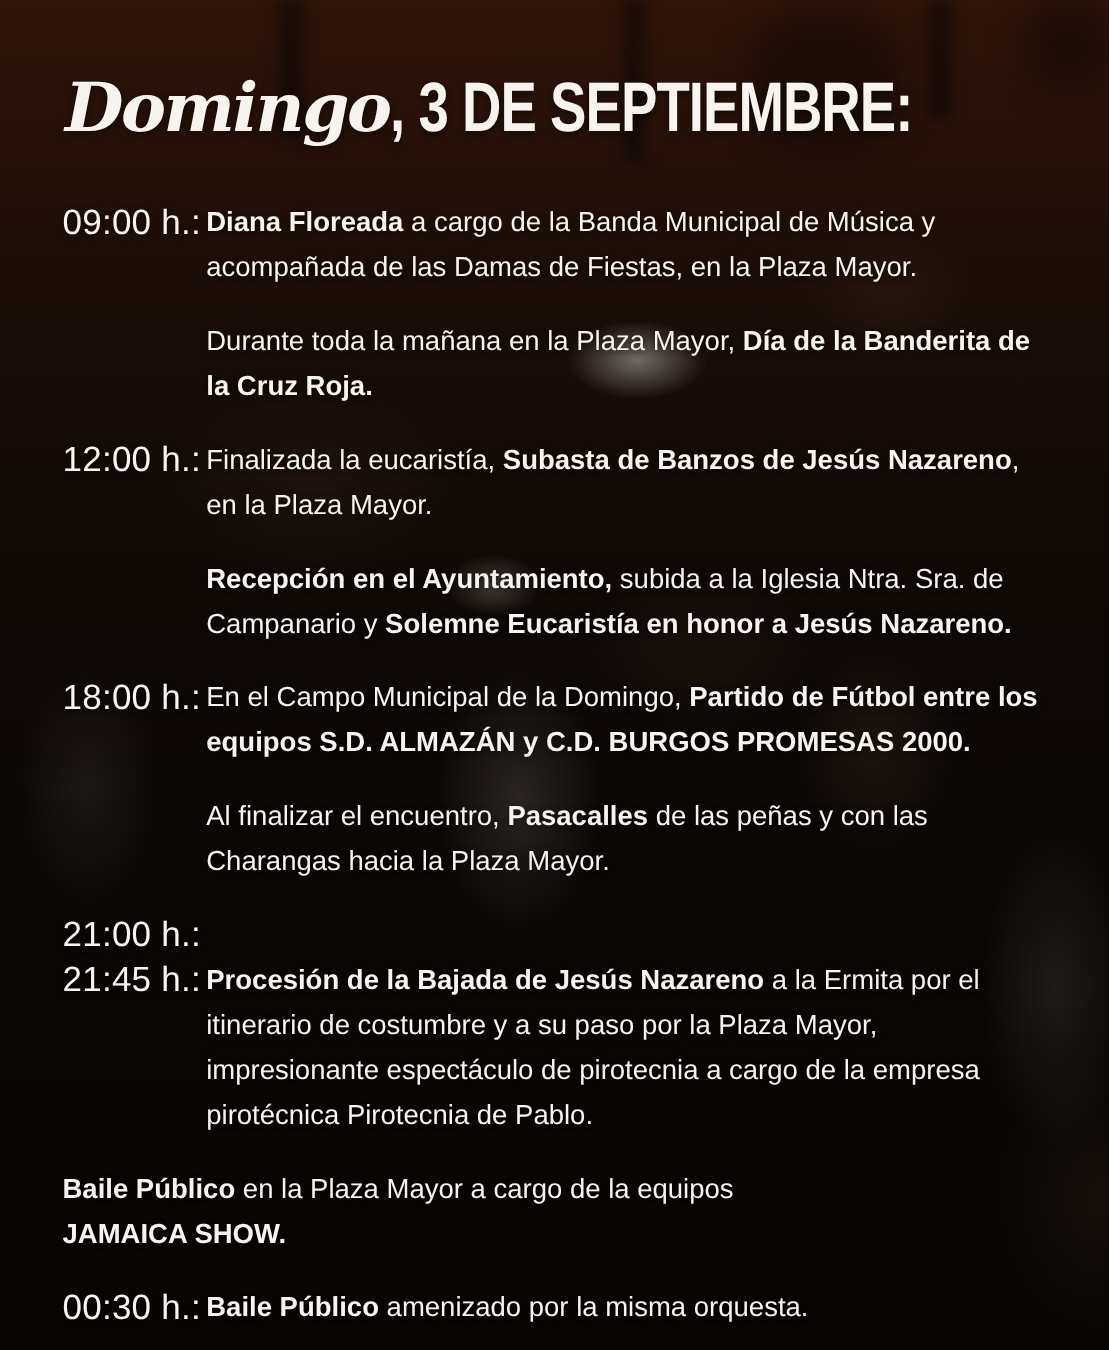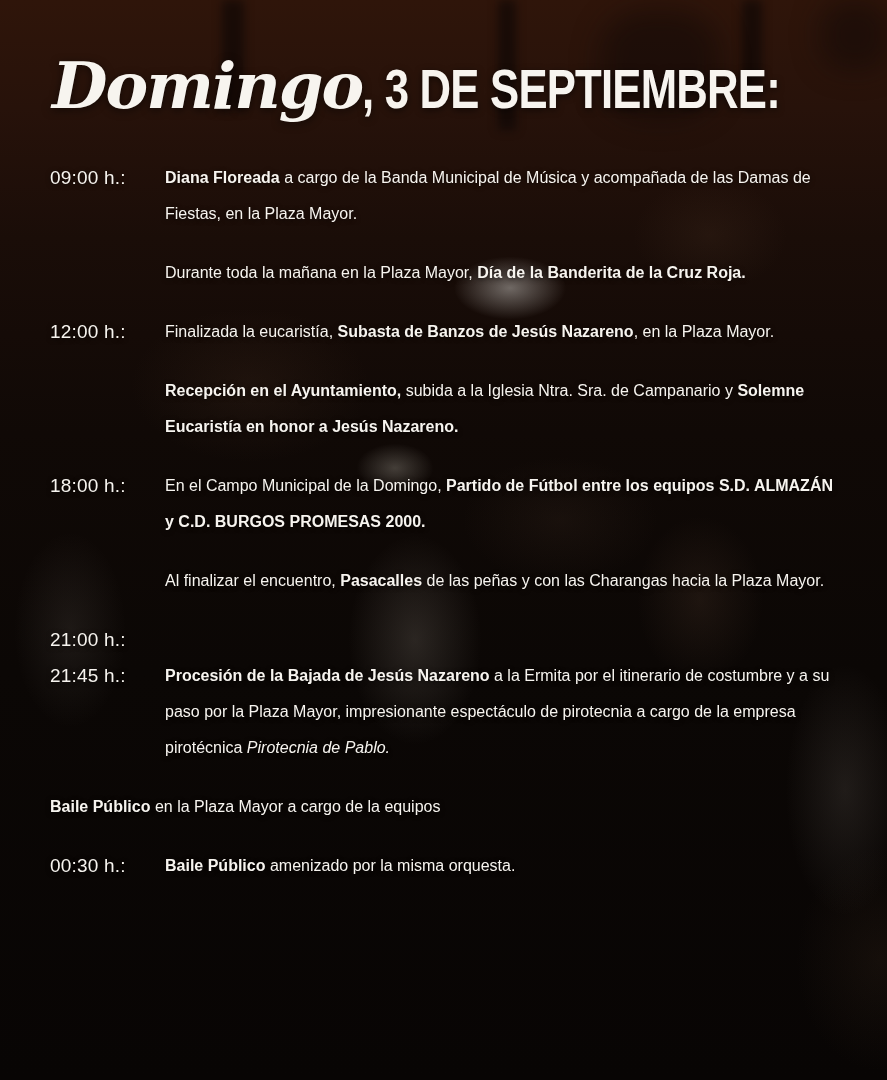--- a/index.html
+++ b/index.html
@@ -49,50 +49,50 @@
 
   h1.title {
     margin: 0 0 22px 2px;
     white-space: nowrap;
     text-shadow: 0 2px 8px rgba(0,0,0,0.55);
     font-weight: normal;
   }
   .title-script {
     font-family: "DejaVu Serif", serif;
     font-style: italic; font-weight: 700;
-    font-size: 64px; line-height: 104px;
+    font-size: 54px; line-height: 104px;
     letter-spacing: -2px;
   }
   .title-rest {
     display: inline-block;
     font-family: "Liberation Sans", sans-serif;
     font-weight: 700;
     font-size: 56px;
     letter-spacing: -1px;
     transform: scaleX(0.78);
     transform-origin: 0 78%;
     vertical-align: baseline;
   }
 
   .schedule { }
   .entry { display: flex; align-items: flex-start; }
   .time-cell {
     flex: 0 0 115px;
-    font-size: 19px; line-height: 36px;
+    font-size: 28px; line-height: 36px;
     letter-spacing: 0.2px;
     text-shadow: 0 1px 5px rgba(0,0,0,0.6);
   }
   .body-cell { flex: 1 1 auto; min-width: 0; }
   .para {
     margin: 0 0 23px 0;
-    font-size: 16px; line-height: 36px;
+    font-size: 22px; line-height: 36px;
     text-shadow: 0 1px 5px rgba(0,0,0,0.6);
   }
   .para .b { font-weight: 700; }
-  .para .i { font-style: italic; }
+  .para .i { }
 </style>
 </head>
 <body>
 
 <div class="bg"></div>
 <div class="bg-bar b1"></div>
 <div class="bg-bar b2"></div>
 <div class="bg-bar b3"></div>
 <div class="bg-patch p1"></div>
 <div class="bg-patch p2"></div>
@@ -133,21 +133,21 @@
 
   <div class="entry">
     <div class="time-cell">21:45 h.:</div>
     <div class="body-cell">
           <p class="para"><span class="b">Procesión de la Bajada de Jesús Nazareno</span><span> a la Ermita por el itinerario de costumbre y a su paso por la Plaza Mayor, impresionante espectáculo de pirotecnia a cargo de la empresa pirotécnica </span><span class="i">Pirotecnia de Pablo.</span></p>
         </div>
   </div>
 
   <div class="entry">
     <div class="body-cell">
-          <p class="para"><span class="b">Baile Público</span><span> en la Plaza Mayor a cargo de la equipos</span><br></p>
+          <p class="para"><span class="b">Baile Público</span><span> en la Plaza Mayor a cargo de la equipos</span><br><span class="b">JAMAICA SHOW.</span></p>
         </div>
   </div>
 
   <div class="entry">
     <div class="time-cell">00:30 h.:</div>
     <div class="body-cell">
           <p class="para"><span class="b">Baile Público</span><span> amenizado por la misma orquesta.</span></p>
         </div>
   </div>
 </div>

